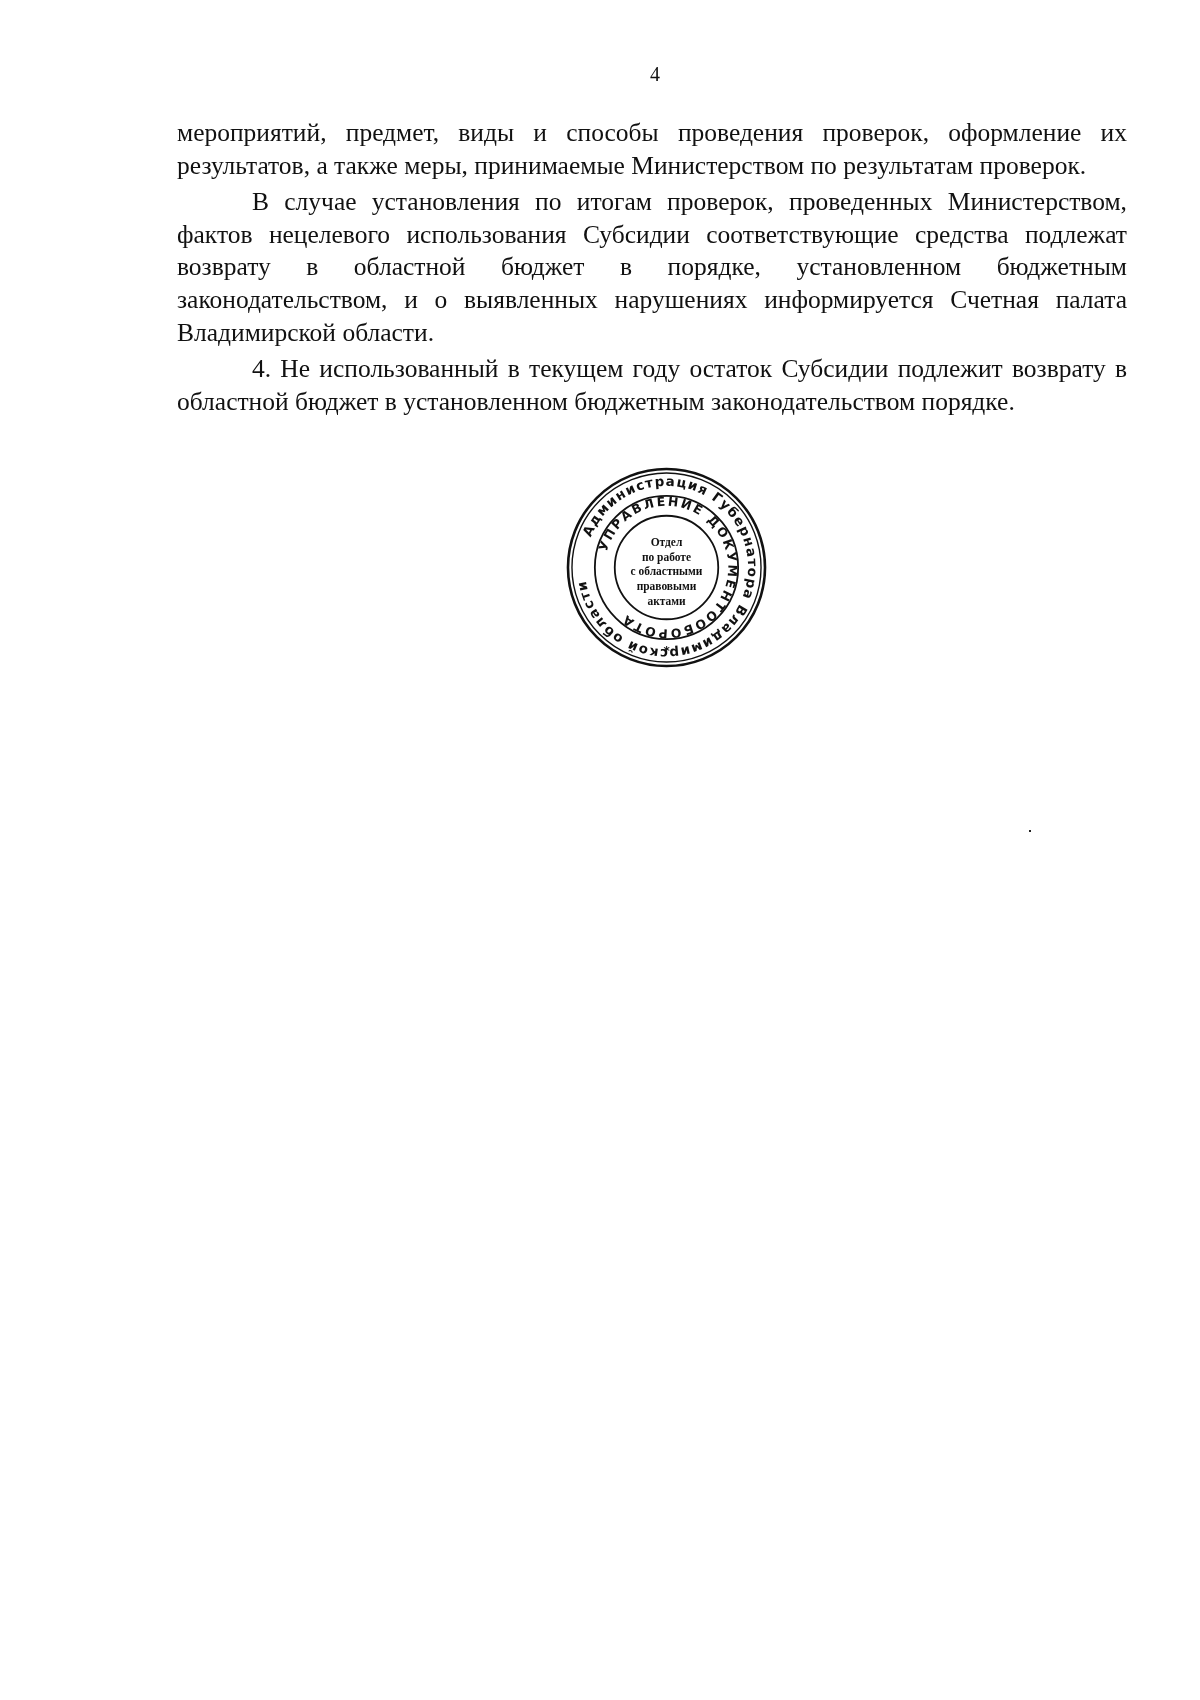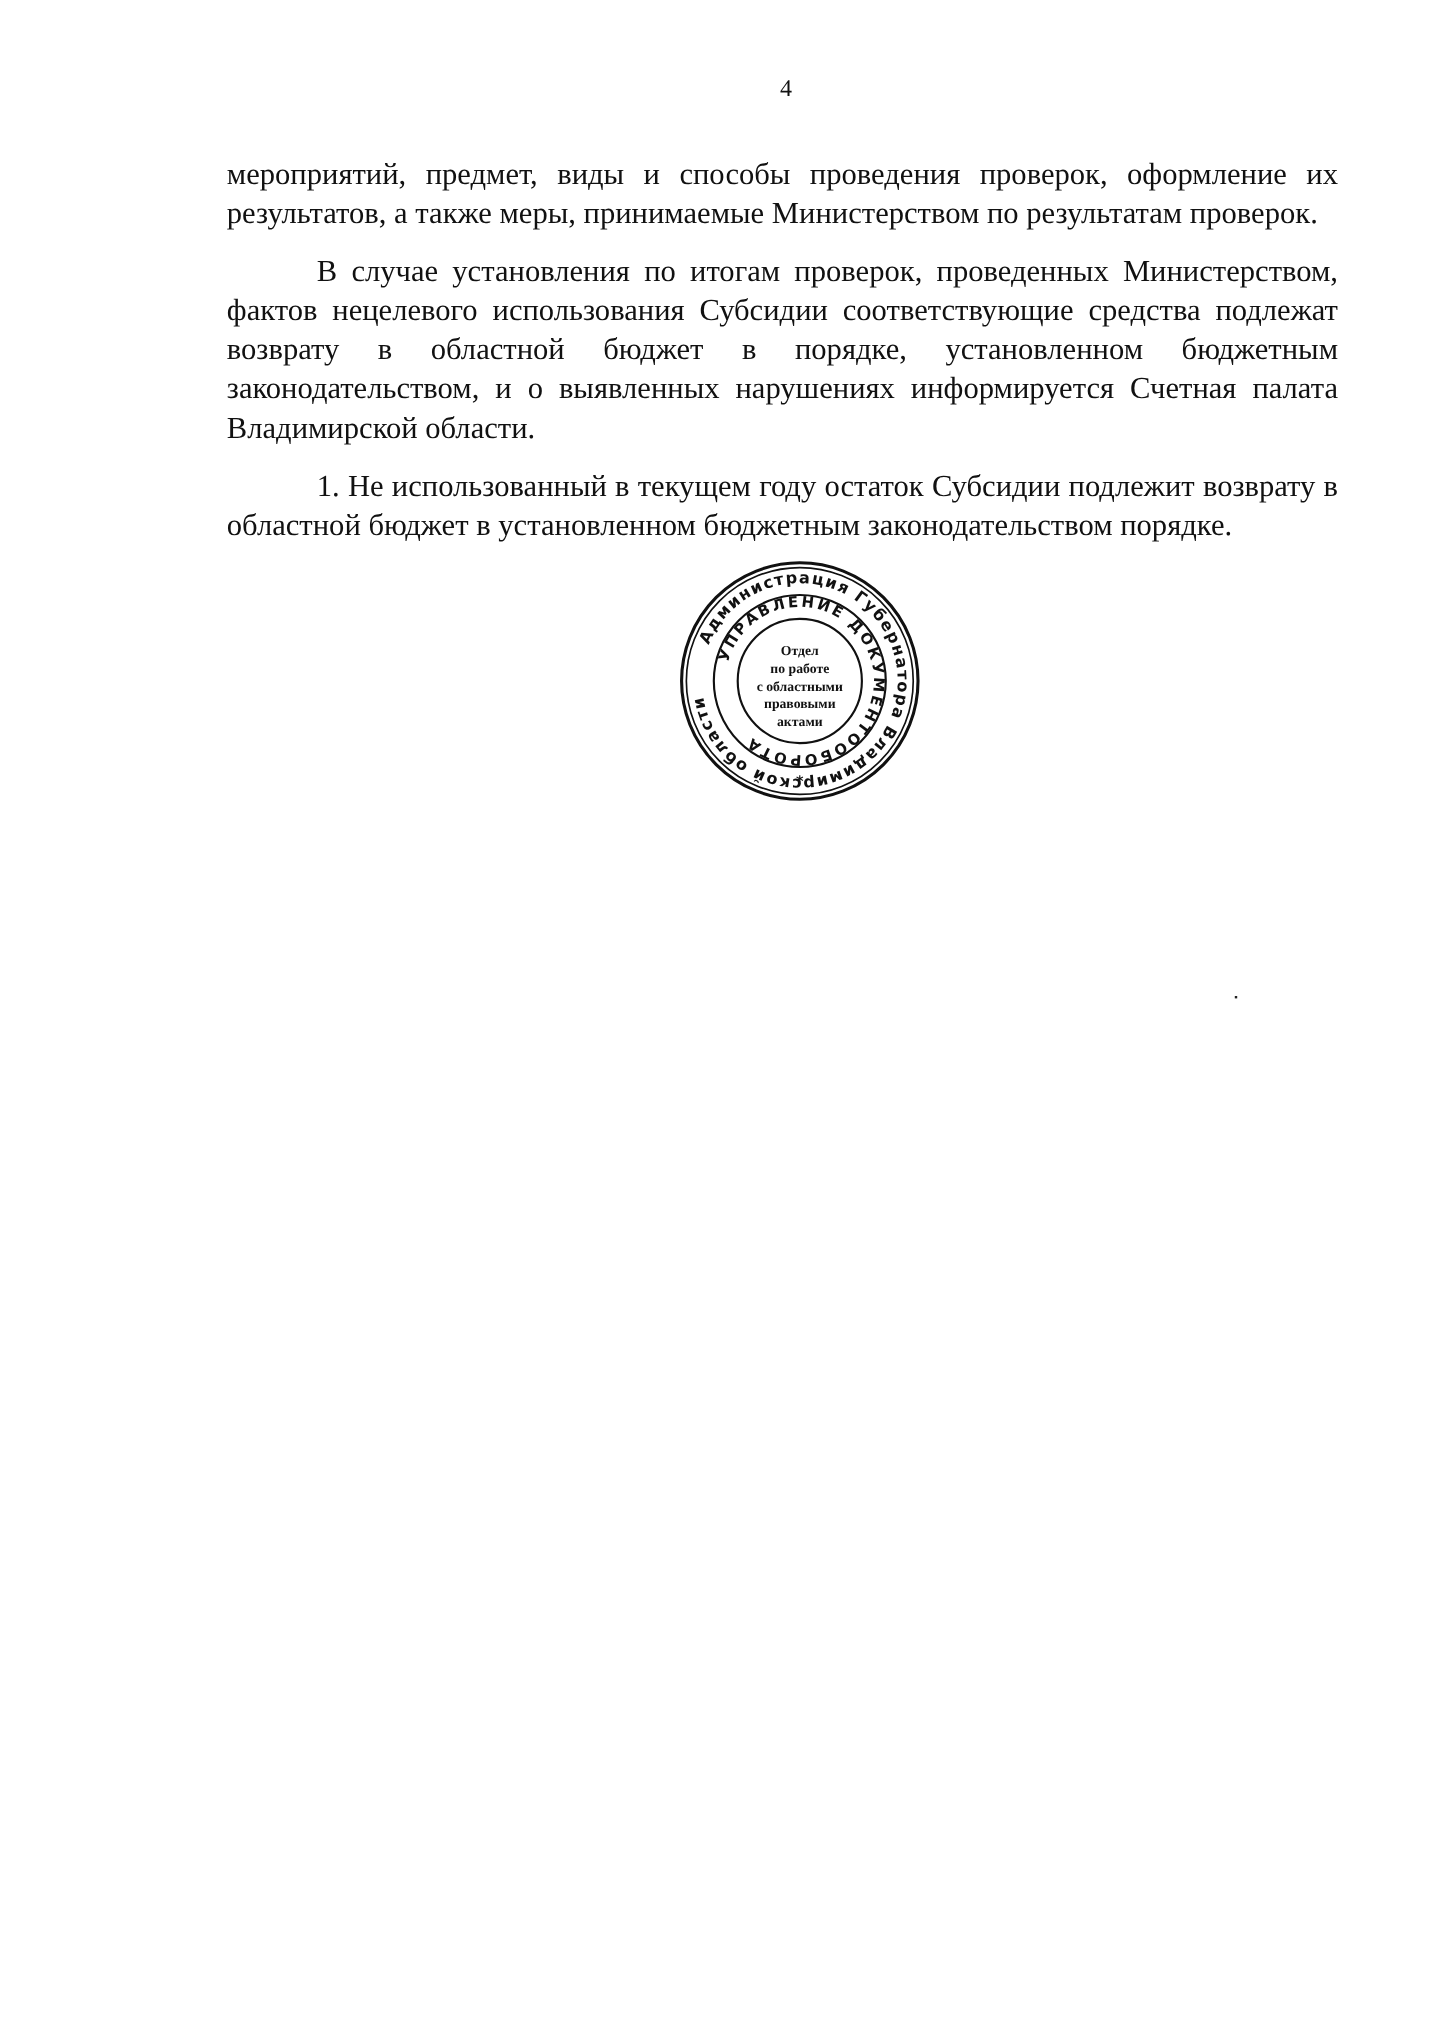--- a/index.html
+++ b/index.html
@@ -27,21 +27,21 @@
   .body-text {
     position: absolute;
     top: 113px;
     left: 173px;
     width: 958px;
     font-size: 25.5px;
     line-height: 32.6px;
     text-align: justify;
   }
   .para {
-    margin: 16px;
+    margin: 4px;
   }
   .para.indent {
     text-indent: 75px;
   }
   .stamp {
     position: absolute;
     left: 565px;
     top: 466px;
     width: 203px;
     height: 203px;
@@ -63,21 +63,21 @@
 </head>
 <body>
 
 <div>
 
   <div class="page-number">4</div>
 
   <div class="body-text">
     <p class="para">мероприятий, предмет, виды и способы проведения проверок, оформление их результатов, а также меры, принимаемые Министерством по результатам проверок.</p>
     <p class="para indent">В случае установления по итогам проверок, проведенных Министерством, фактов нецелевого использования Субсидии соответствующие средства подлежат возврату в областной бюджет в порядке, установленном бюджетным законодательством, и о выявленных нарушениях информируется Счетная палата Владимирской области.</p>
-    <p class="para indent">1. Не использованный в текущем году остаток Субсидии подлежит возврату в областной бюджет в установленном бюджетным законодательством порядке.</p>
+    <p class="para indent">4. Не использованный в текущем году остаток Субсидии подлежит возврату в областной бюджет в установленном бюджетным законодательством порядке.</p>
   </div>
 
   <div class="stamp">
     <svg viewBox="0 0 204 204" xmlns="http://www.w3.org/2000/svg">
       <defs>
         <path id="outerArc" d="M 102,102 m -82,0 a 82,82 0 1,1 164,0 a 82,82 0 1,1 -164,0"></path>
         <path id="innerArc" d="M 102,102 m -62,0 a 62,62 0 1,1 124,0 a 62,62 0 1,1 -124,0"></path>
       </defs>
 
       <circle cx="102" cy="102" r="99" fill="none" stroke="#111" stroke-width="2.6"></circle>

